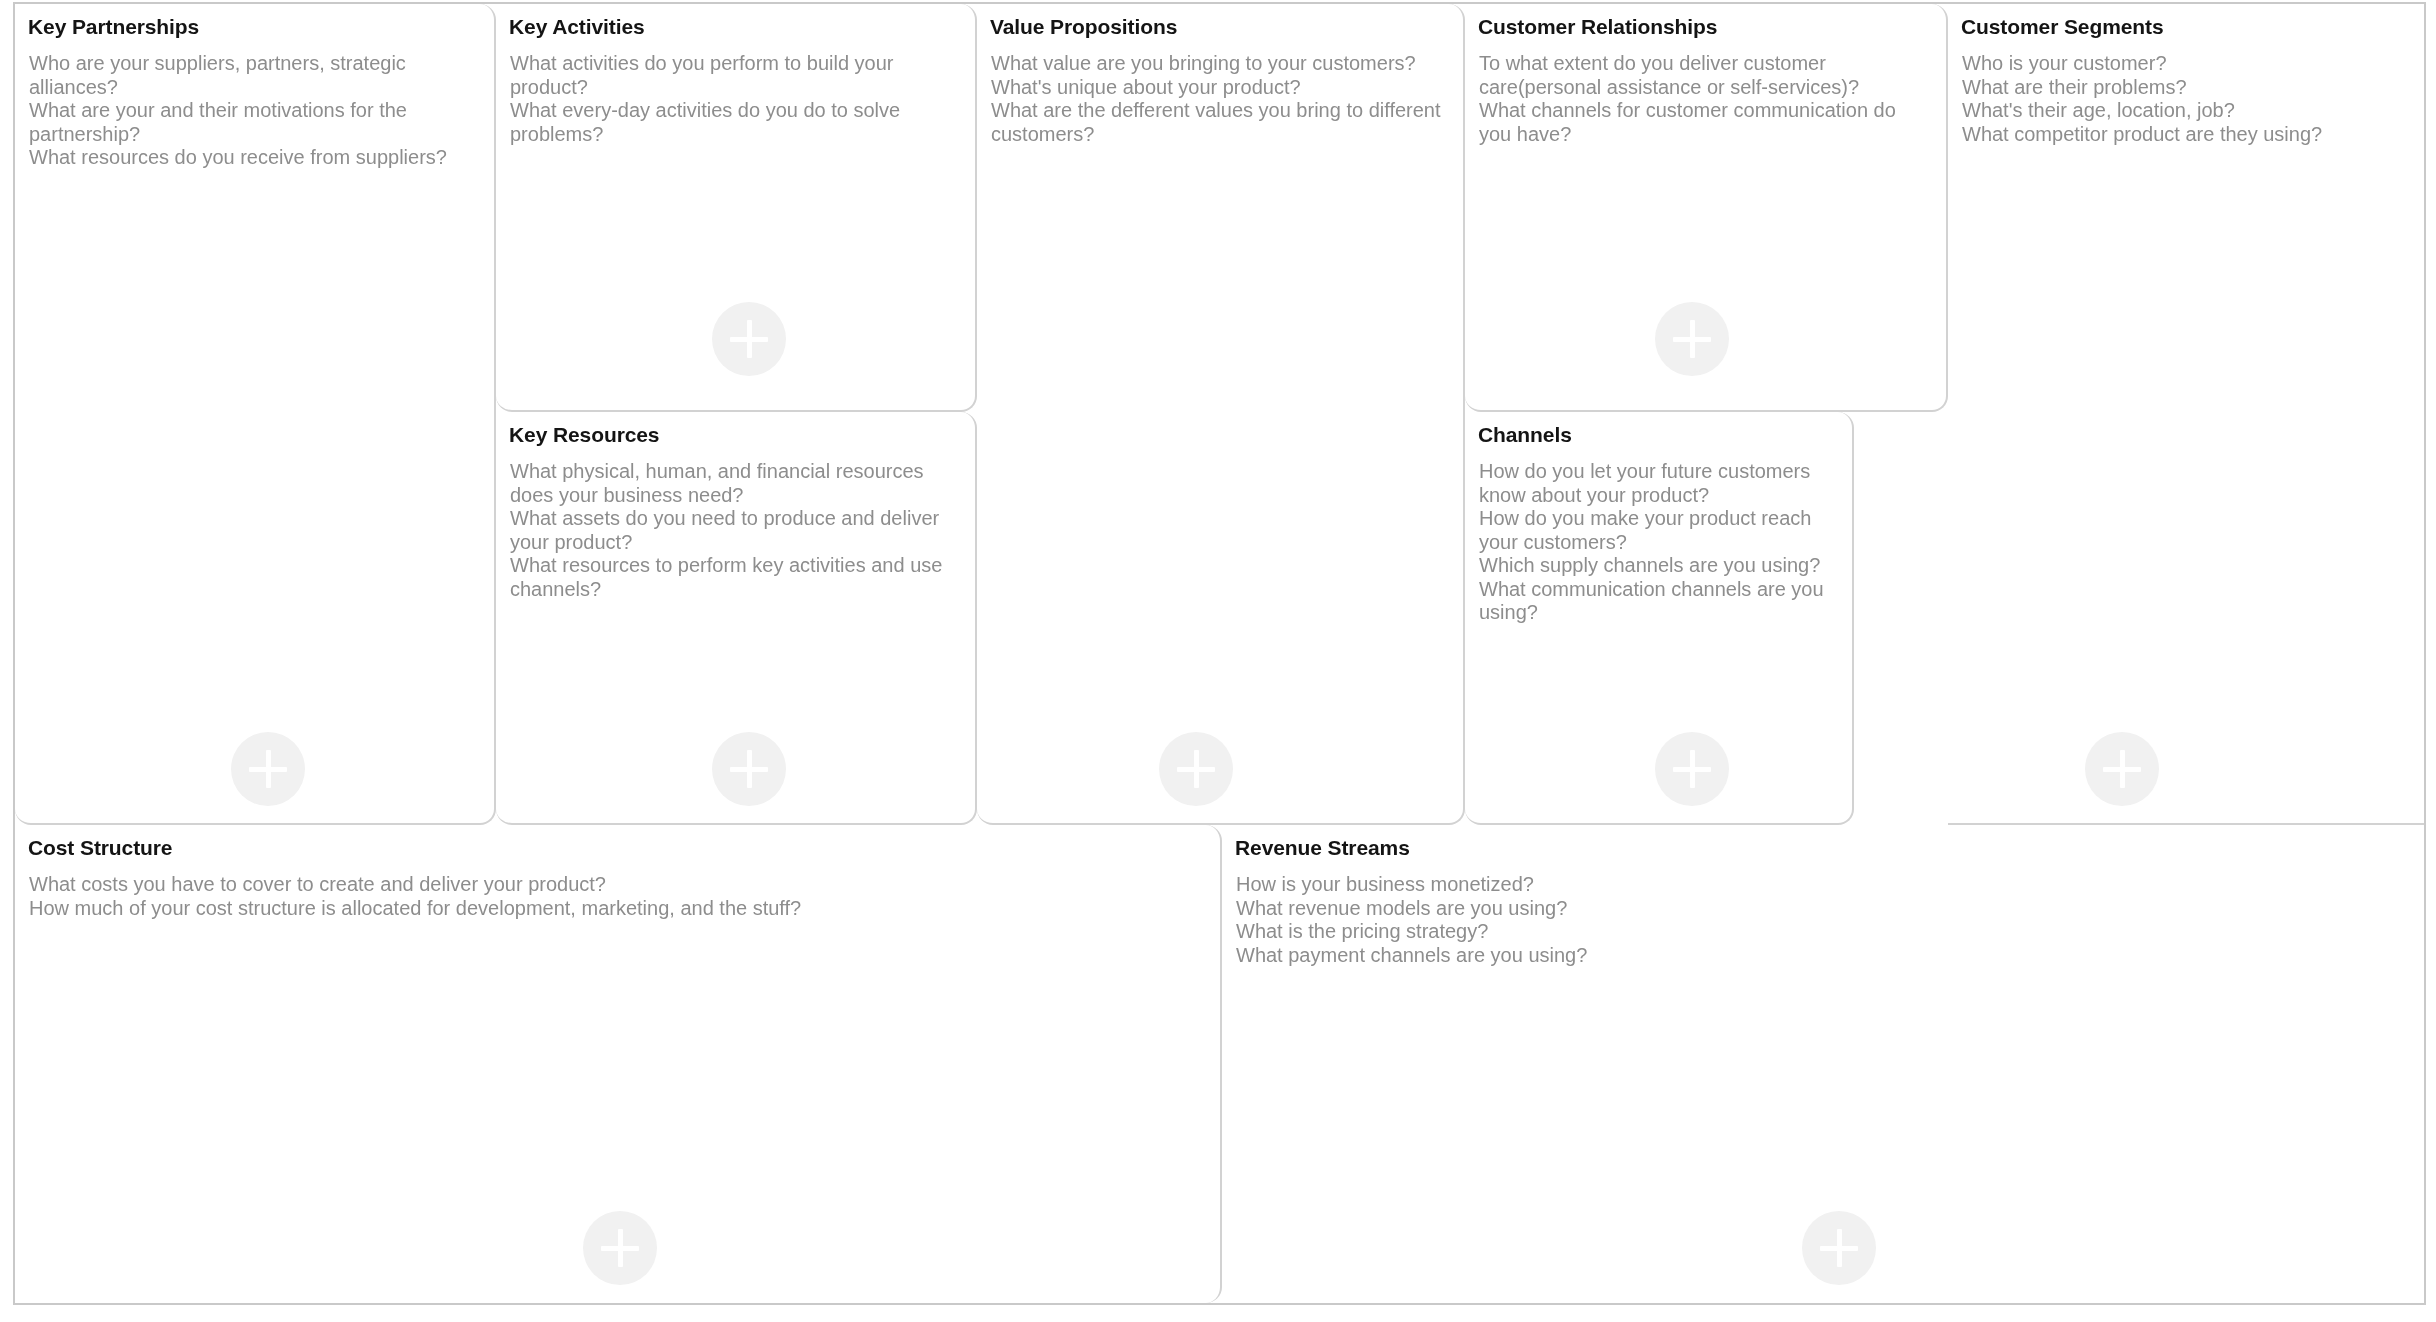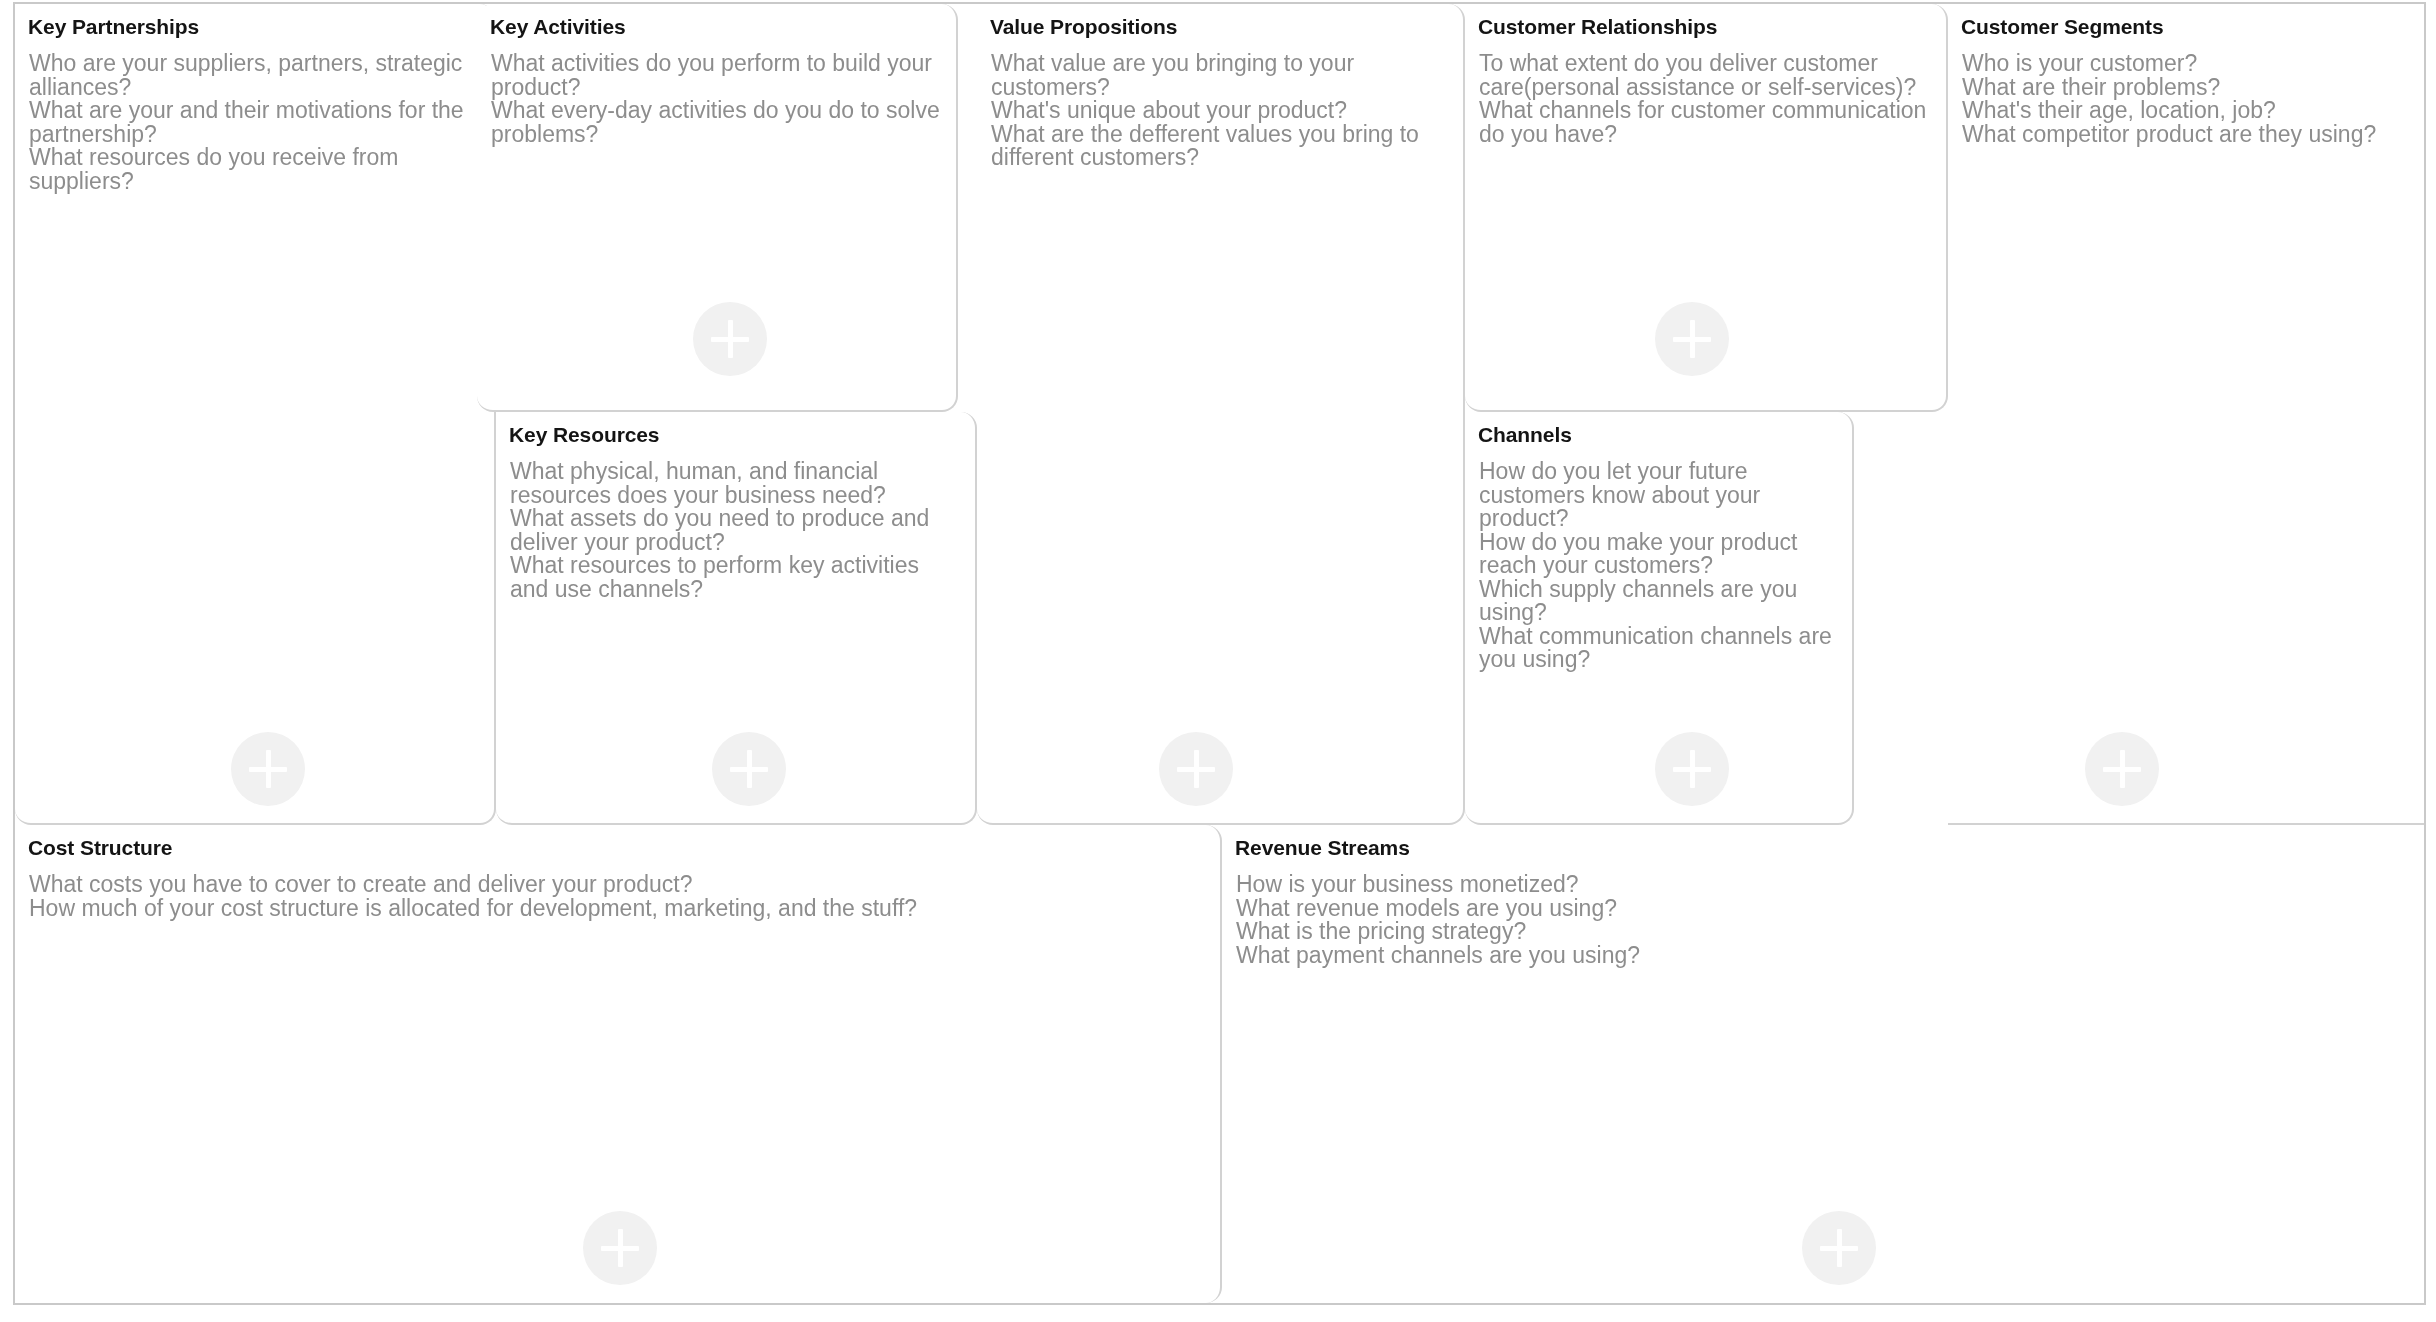--- a/index.html
+++ b/index.html
@@ -29,21 +29,21 @@
     font-size: 21px;
     font-weight: bold;
     color: #141414;
     letter-spacing: -0.1px;
     white-space: nowrap;
   }
   .cell-prompts {
     position: absolute;
     left: 14px; top: 48px;
     right: 14px;
-    font-size: 23px;
+    font-size: 20px;
     line-height: 23.5px;
     color: #8d8d8d;
   }
   .cell-prompts div { white-space: normal; }
   .plus {
     position: absolute;
     width: 74px; height: 74px;
     border-radius: 50%;
     background: #f1f1f1;
   }
@@ -70,21 +70,21 @@
   <div class="cell bdr-r bdr-b" style="left:0px; top:0px; width:481px; height:821px;">
     <div class="cell-title">Key Partnerships</div>
     <div class="cell-prompts">
       <div>Who are your suppliers, partners, strategic alliances?</div>
       <div>What are your and their motivations for the partnership?</div>
       <div>What resources do you receive from suppliers?</div>
     </div>
     <div class="plus" style="left:216px; top:728px;"></div>
   </div>
 
-  <div class="cell bdr-r bdr-b" style="left:462px; top:0px; width:481px; height:408px;">
+  <div class="cell bdr-r bdr-b" style="left:481px; top:0px; width:481px; height:408px;">
     <div class="cell-title">Key Activities</div>
     <div class="cell-prompts">
       <div>What activities do you perform to build your product?</div>
       <div>What every-day activities do you do to solve problems?</div>
     </div>
     <div class="plus" style="left:216px; top:298px;"></div>
   </div>
 
   <div class="cell bdr-r bdr-b" style="left:481px; top:408px; width:481px; height:413px;">
     <div class="cell-title">Key Resources</div>

